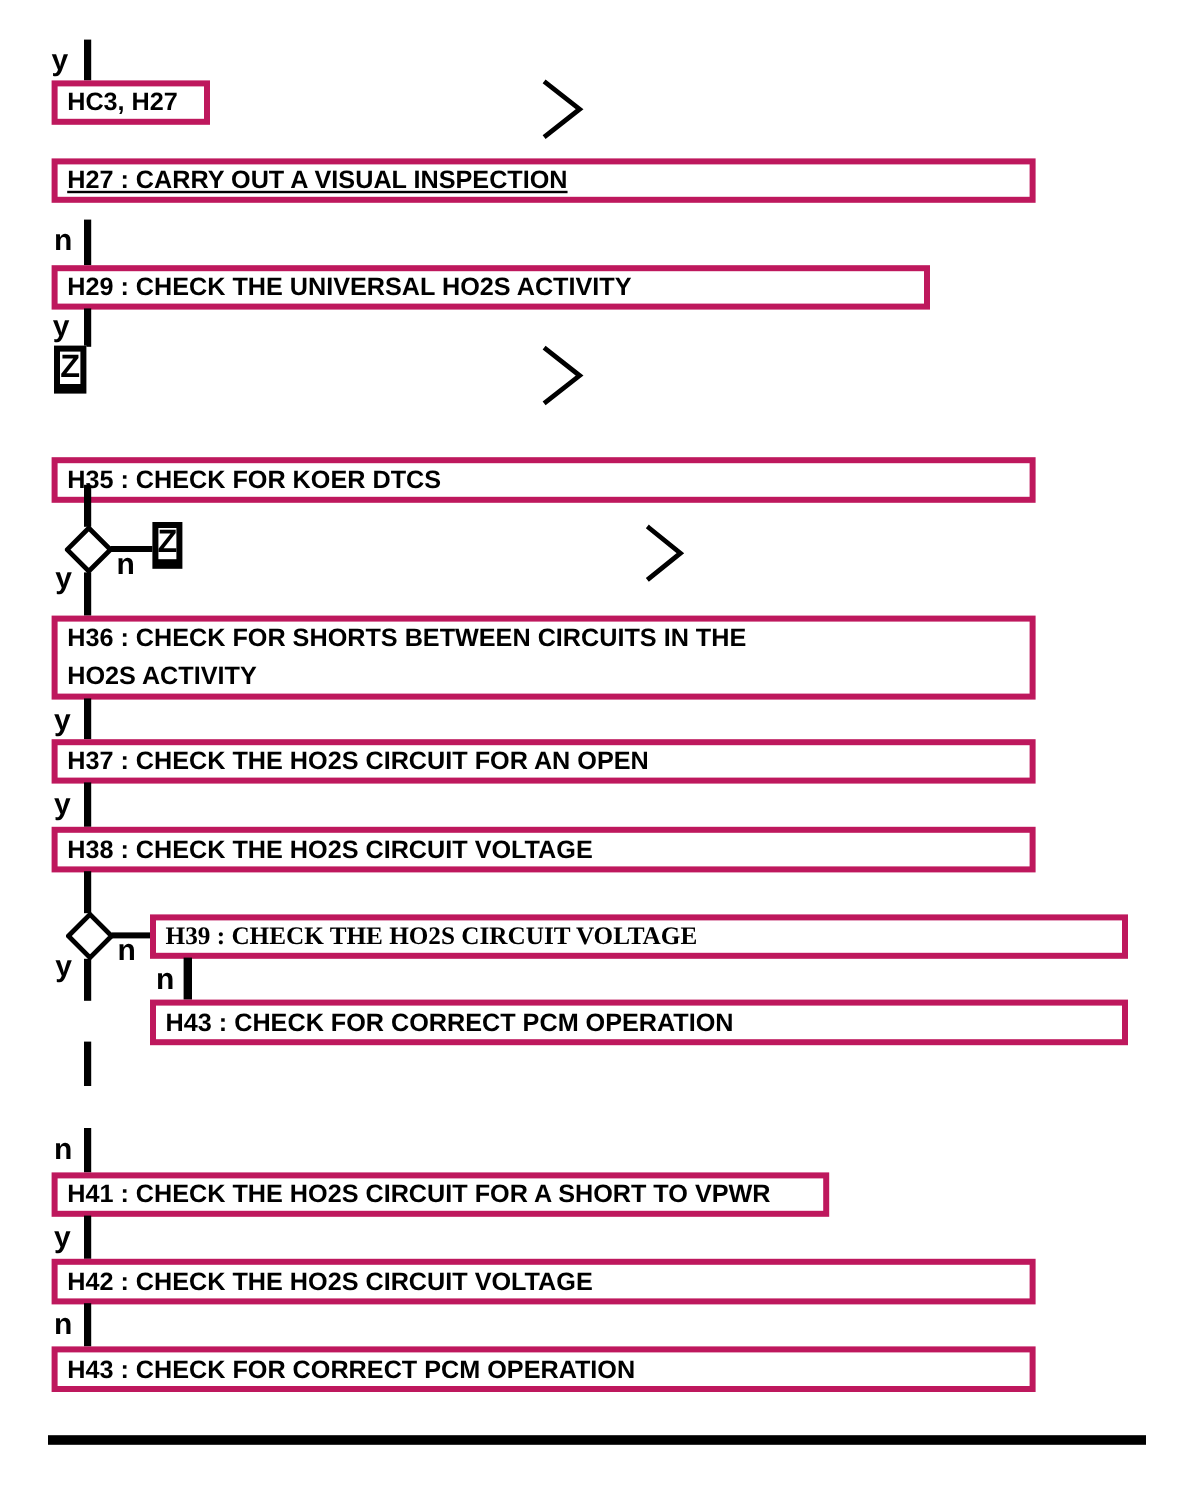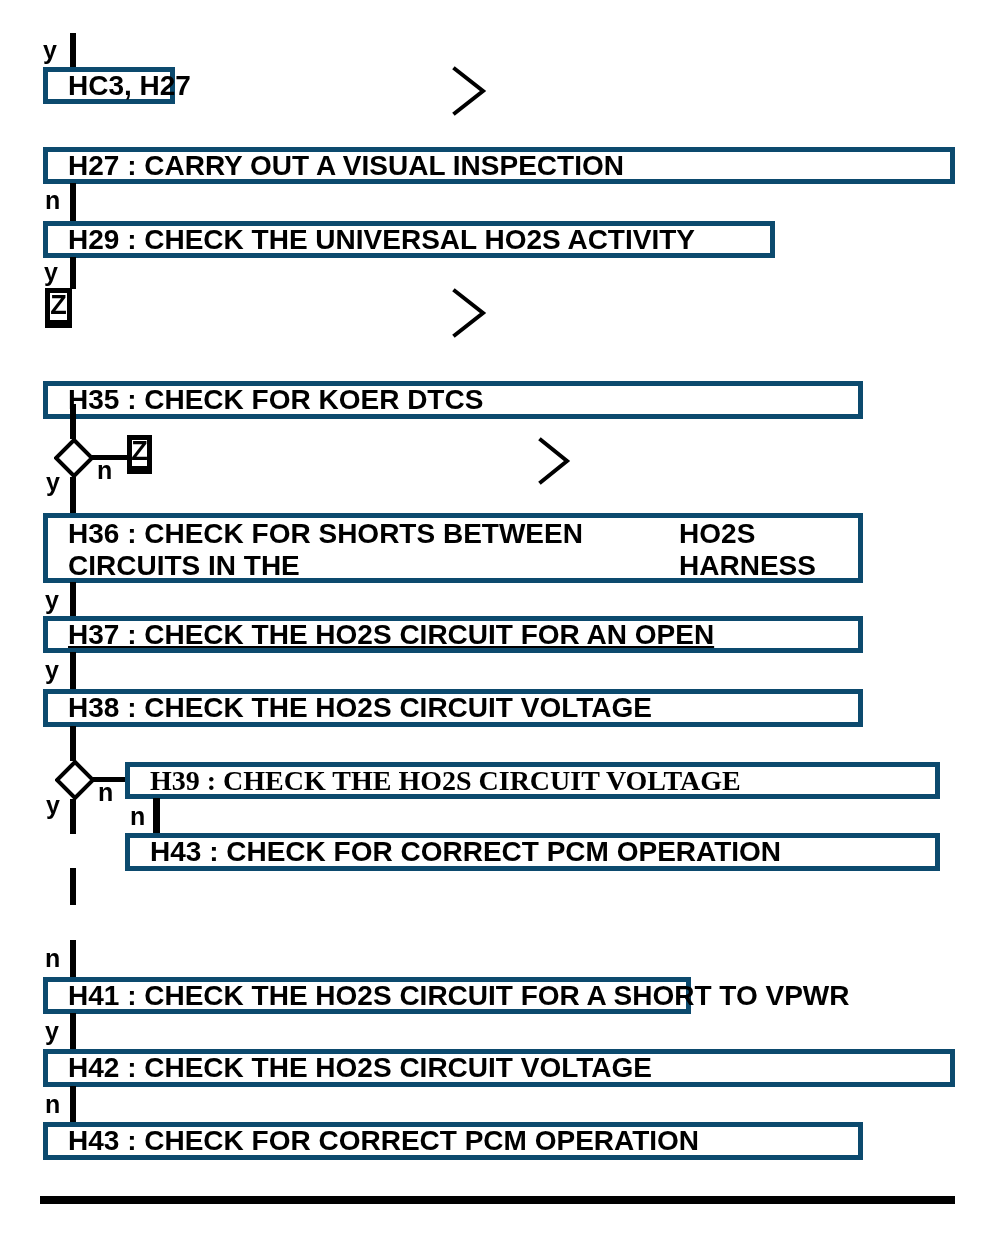--- a/index.html
+++ b/index.html
@@ -1,26 +1,26 @@
 <!DOCTYPE html>
 <html><head>
 <meta charset="utf-8">
 <style>
   html, body { margin:0; padding:0; background:#ffffff; }
   .canvas {
     position:relative; width:992px; height:1238px; background:#ffffff;
     font-family:"Liberation Sans", sans-serif; color:#000; overflow:hidden;
   }
   .box {
-    position:absolute; box-sizing:border-box; border:5px solid #0c4a6e; background:#fff;
-    display:flex; align-items:center; padding-left:20px;
-    font-size:28px; font-weight:700; white-space:nowrap; line-height:1;
+    position:absolute; box-sizing:border-box; border:5px solid #be185d; background:#fff;
+    display:flex; align-items:center; padding-left:8px;
+    font-size:21px; font-weight:700; white-space:nowrap; line-height:1;
   }
   .box2 {
-    flex-direction:row; align-items:flex-start; justify-content:center;
+    flex-direction:column; align-items:flex-start; justify-content:center;
     line-height:32px; white-space:normal;
   }
   .lbl {
     position:absolute; font-size:25px; font-weight:700; line-height:1;
   }
   .vline { position:absolute; width:6px; background:#000; }
   .hline { position:absolute; height:5px; background:#000; }
   .zbox {
     position:absolute; box-sizing:border-box; border:5px solid #000; background:#fff;
     display:flex; align-items:center; justify-content:center;
@@ -38,21 +38,21 @@
 <div class="canvas">
 
   <div class="vline" style="left:70px; top:33px; height:37px;"></div>
   <div class="lbl" style="left:43px; top:38px;">y</div>
   <div class="box" style="left:43px; top:67px; width:132px; height:37px;">HC3, H27</div>
 
   <svg class="arrow" style="left:450px; top:63px;" width="38" height="56" viewBox="0 0 38 56">
     <polyline points="5,6 33,28 5,50" fill="none" stroke="#000" stroke-width="4" stroke-linecap="square" stroke-linejoin="miter"></polyline>
   </svg>
 
-  <div class="box" style="left:43px; top:147px; width:912px; height:37px;">H27 : CARRY OUT A VISUAL INSPECTION</div>
+  <div class="box" style="left:43px; top:132px; width:820px; height:37px;text-decoration:underline;">H27 : CARRY OUT A VISUAL INSPECTION</div>
   <div class="vline" style="left:70px; top:183px; height:39px;"></div>
   <div class="lbl" style="left:45px; top:188px;">n</div>
 
   <div class="box" style="left:43px; top:221px; width:732px; height:37px;">H29 : CHECK THE UNIVERSAL HO2S ACTIVITY</div>
   <div class="vline" style="left:70px; top:257px; height:32px;"></div>
   <div class="lbl" style="left:44px; top:260px;">y</div>
   <div class="zbox" style="left:45px; top:288px; width:27px; height:40px;">
     <span>Z</span>
   </div>
 
@@ -74,26 +74,26 @@
   <div class="lbl" style="left:46px; top:470px;">y</div>
 
   <svg class="arrow" style="left:536px; top:435px;" width="36" height="52" viewBox="0 0 36 52">
     <polyline points="5,5 31,26 5,47" fill="none" stroke="#000" stroke-width="4" stroke-linecap="square" stroke-linejoin="miter"></polyline>
   </svg>
 
   <div class="vline" style="left:70px; top:477px; height:37px;"></div>
 
   <div class="box box2" style="left:43px; top:513px; width:820px; height:70px;">
     <span>H36 : CHECK FOR SHORTS BETWEEN CIRCUITS IN THE</span>
-    <span>HO2S HARNESS</span>
+    <span>HO2S ACTIVITY</span>
   </div>
   <div class="vline" style="left:70px; top:582px; height:35px;"></div>
   <div class="lbl" style="left:45px; top:588px;">y</div>
 
-  <div class="box" style="left:43px; top:616px; width:820px; height:37px;text-decoration:underline;">H37 : CHECK THE HO2S CIRCUIT FOR AN OPEN</div>
+  <div class="box" style="left:43px; top:616px; width:820px; height:37px;">H37 : CHECK THE HO2S CIRCUIT FOR AN OPEN</div>
   <div class="vline" style="left:70px; top:652px; height:38px;"></div>
   <div class="lbl" style="left:45px; top:658px;">y</div>
 
   <div class="box" style="left:43px; top:689px; width:820px; height:38px;">H38 : CHECK THE HO2S CIRCUIT VOLTAGE</div>
   <div class="vline" style="left:70px; top:726px; height:35px;"></div>
 
   <svg class="diamond" style="left:55px; top:760px;" width="40" height="40" viewBox="0 0 40 40">
     <polygon points="20,2 38,20 20,38 2,20" fill="#fff" stroke="#000" stroke-width="4"></polygon>
   </svg>
   <div class="hline" style="left:93px; top:777px; width:32px;"></div>
@@ -108,21 +108,21 @@
   <div class="vline" style="left:70px; top:799px; height:35px;"></div>
   <div class="vline" style="left:70px; top:868px; height:37px;"></div>
 
   <div class="vline" style="left:70px; top:940px; height:38px;"></div>
   <div class="lbl" style="left:45px; top:946px;">n</div>
 
   <div class="box" style="left:43px; top:977px; width:648px; height:37px;">H41 : CHECK THE HO2S CIRCUIT FOR A SHORT TO VPWR</div>
   <div class="vline" style="left:70px; top:1013px; height:37px;"></div>
   <div class="lbl" style="left:45px; top:1019px;">y</div>
 
-  <div class="box" style="left:43px; top:1049px; width:912px; height:38px;">H42 : CHECK THE HO2S CIRCUIT VOLTAGE</div>
+  <div class="box" style="left:43px; top:1049px; width:820px; height:38px;">H42 : CHECK THE HO2S CIRCUIT VOLTAGE</div>
   <div class="vline" style="left:70px; top:1086px; height:37px;"></div>
   <div class="lbl" style="left:45px; top:1092px;">n</div>
 
   <div class="box" style="left:43px; top:1122px; width:820px; height:38px;">H43 : CHECK FOR CORRECT PCM OPERATION</div>
 
   <div class="rule" style="left:40px; top:1196px; width:915px; height:8px;"></div>
 
 </div>
 
 </body></html>

